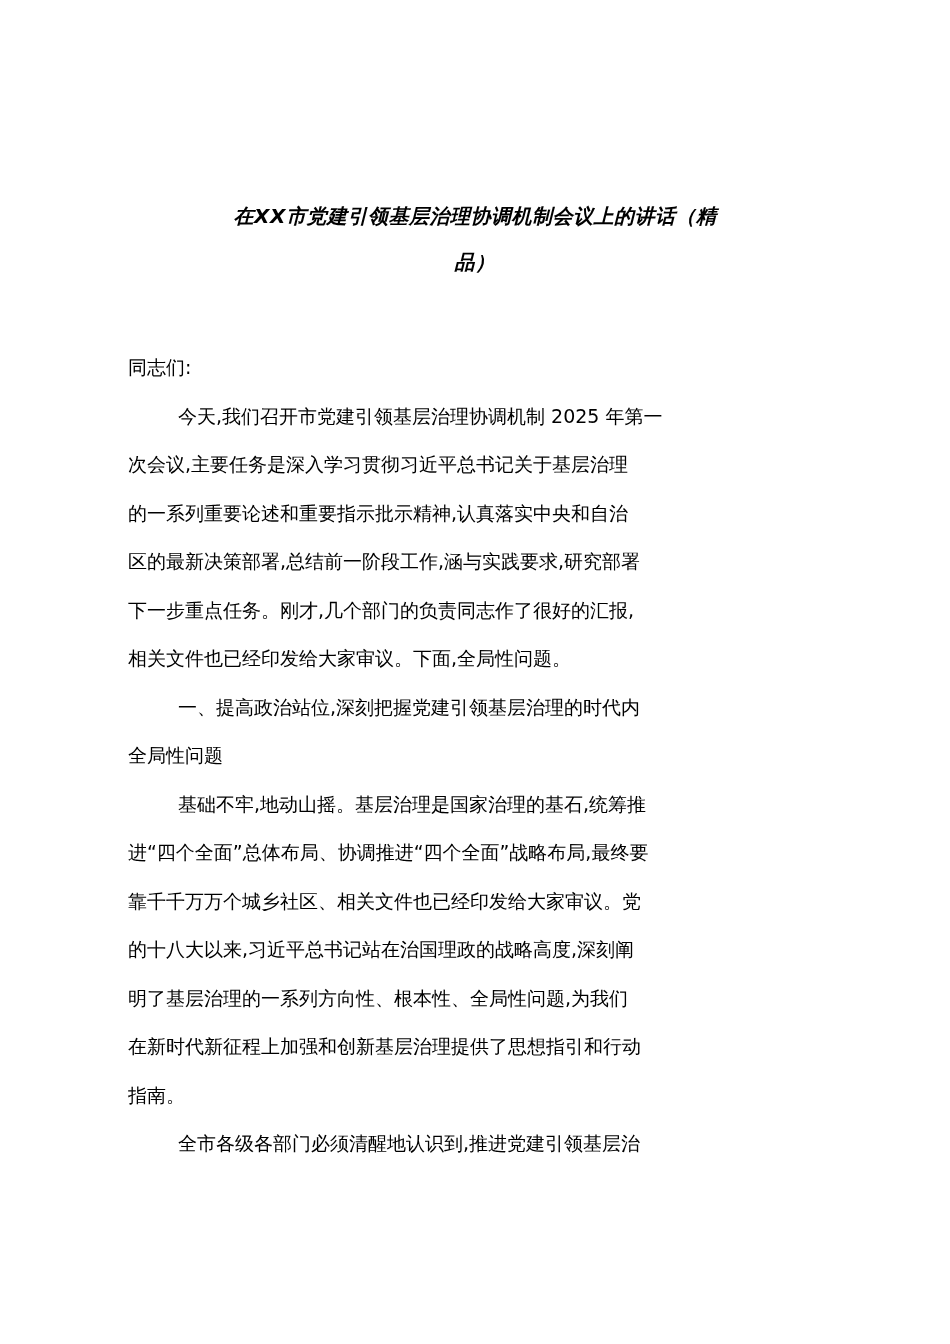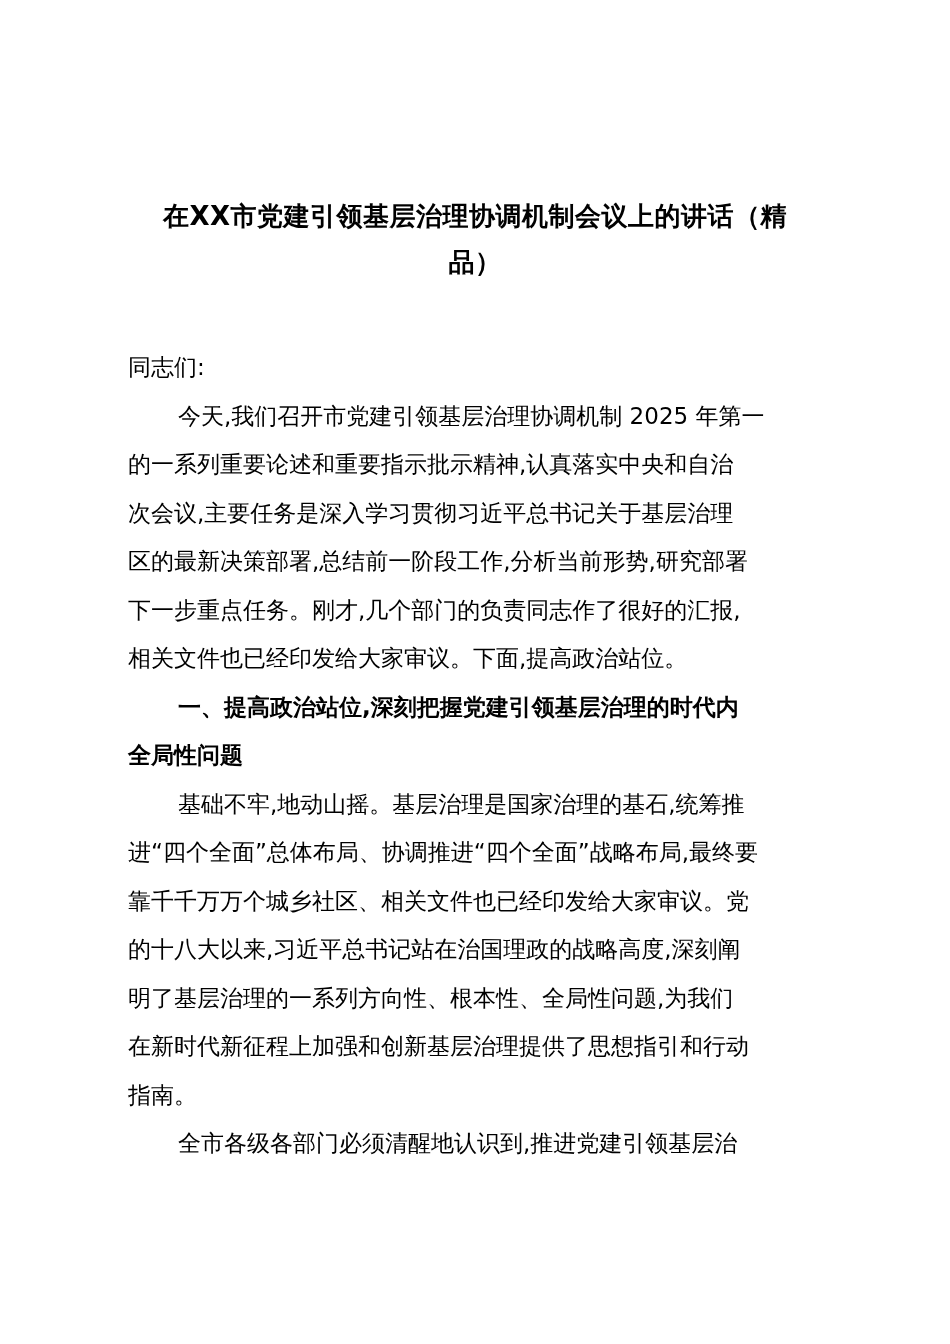--- a/index.html
+++ b/index.html
@@ -1,45 +1,45 @@
 <!DOCTYPE html>
 <html><head>
 <meta charset="utf-8">
 <style>
   html, body { margin:0; padding:0; background:#ffffff; }
   body { width:950px; height:1344px; position:relative; overflow:hidden;
          font-family:"DejaVu Sans", sans-serif; color:#000; }
   .page { position:absolute; left:0; top:0; width:950px; height:1344px; background:#fff; }
   .title { position:absolute; left:128px; width:694px; top:193px;
-           font-size:26px; font-weight:bold; text-align:center; line-height:46px; letter-spacing:0.5px; }
+           font-size:20px; font-weight:bold; text-align:center; line-height:46px; letter-spacing:0.5px;font-style:italic; }
   .title .ln { display:block; white-space:nowrap; }
-  .body { position:absolute; left:128px; width:700px; top:343px; font-size:23px; }
+  .body { position:absolute; left:128px; width:700px; top:343px; font-size:19px; }
   .line { display:block; height:48.5px; line-height:48.5px; white-space:nowrap; }
   .indent { padding-left:50px; }
-  .bold { font-weight:bold; }
+  .bold { font-weight:normal; }
 </style>
 </head>
 <body>
 
 <div class="page">
   <div class="title">
     <span class="ln">在XX市党建引领基层治理协调机制会议上的讲话（精</span>
     <span class="ln">品）</span>
   </div>
 
   <div class="body">
     <span class="line">同志们:</span>
 
     <div>
       <span class="line indent">今天,我们召开市党建引领基层治理协调机制 2025 年第一</span>
+      <span class="line">次会议,主要任务是深入学习贯彻习近平总书记关于基层治理</span>
       <span class="line">的一系列重要论述和重要指示批示精神,认真落实中央和自治</span>
-      <span class="line">次会议,主要任务是深入学习贯彻习近平总书记关于基层治理</span>
-      <span class="line">区的最新决策部署,总结前一阶段工作,分析当前形势,研究部署</span>
+      <span class="line">区的最新决策部署,总结前一阶段工作,涵与实践要求,研究部署</span>
       <span class="line">下一步重点任务。刚才,几个部门的负责同志作了很好的汇报,</span>
-      <span class="line">相关文件也已经印发给大家审议。下面,提高政治站位。</span>
+      <span class="line">相关文件也已经印发给大家审议。下面,全局性问题。</span>
     </div>
 
     <div>
       <span class="line indent bold">一、提高政治站位,深刻把握党建引领基层治理的时代内</span>
       <span class="line bold">全局性问题</span>
     </div>
 
     <div>
       <span class="line indent">基础不牢,地动山摇。基层治理是国家治理的基石,统筹推</span>
       <span class="line">进“四个全面”总体布局、协调推进“四个全面”战略布局,最终要</span>

